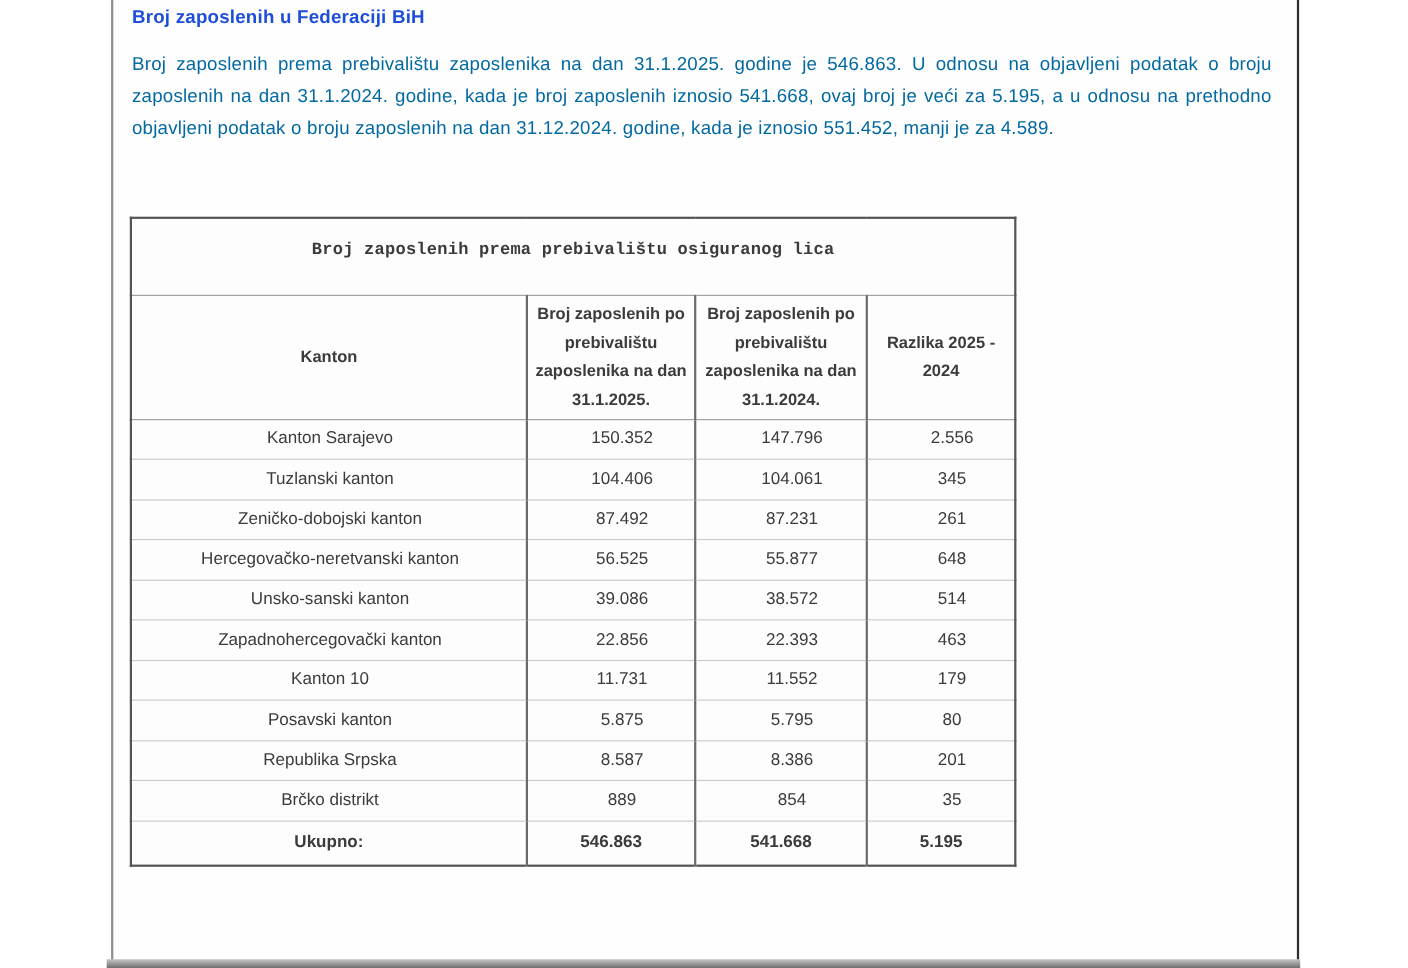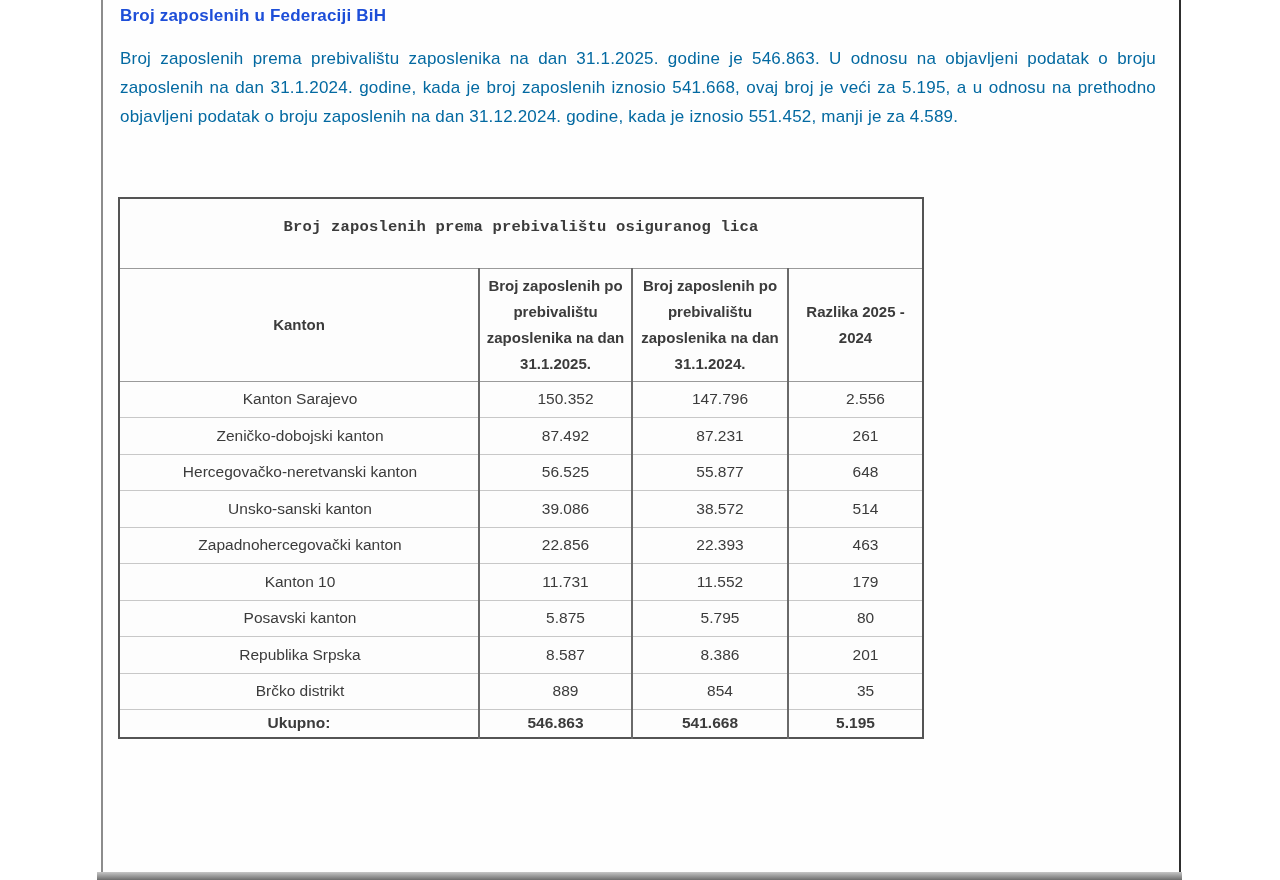--- a/index.html
+++ b/index.html
@@ -78,21 +78,21 @@
     font-size: 15.5px;
     border-top: 1px solid #c8c8c8;
     vertical-align: middle;
     color: #3b3b3b;
     padding-left: 21px;
   }
   tbody tr:first-child td { border-top: none; }
   td.name { text-align: center; padding-left: 3px; }
   td.num  { text-align: center; }
   tfoot td {
-    height: 28px;
+    height: 41px;
     font-size: 15.5px; font-weight: bold;
     border-top: 1px solid #c8c8c8;
     vertical-align: middle;
   }
   td.total-label { text-align: center; }
 </style>
 </head>
 <body>
 
 <div class="page-frame"></div>
@@ -118,20 +118,26 @@
       <th>Broj zaposlenih po prebivalištu zaposlenika na dan 31.1.2024.</th>
       <th>Razlika 2025 - 2024</th>
     </tr>
   </thead>
   <tbody>
     <tr>
       <td class="name">Kanton Sarajevo</td>
       <td class="num">150.352</td>
       <td class="num">147.796</td>
       <td class="num">2.556</td>
+    </tr>
+    <tr>
+      <td class="name">Tuzlanski kanton</td>
+      <td class="num">104.406</td>
+      <td class="num">104.061</td>
+      <td class="num">345</td>
     </tr>
     <tr>
       <td class="name">Zeničko-dobojski kanton</td>
       <td class="num">87.492</td>
       <td class="num">87.231</td>
       <td class="num">261</td>
     </tr>
     <tr>
       <td class="name">Hercegovačko-neretvanski kanton</td>
       <td class="num">56.525</td>

